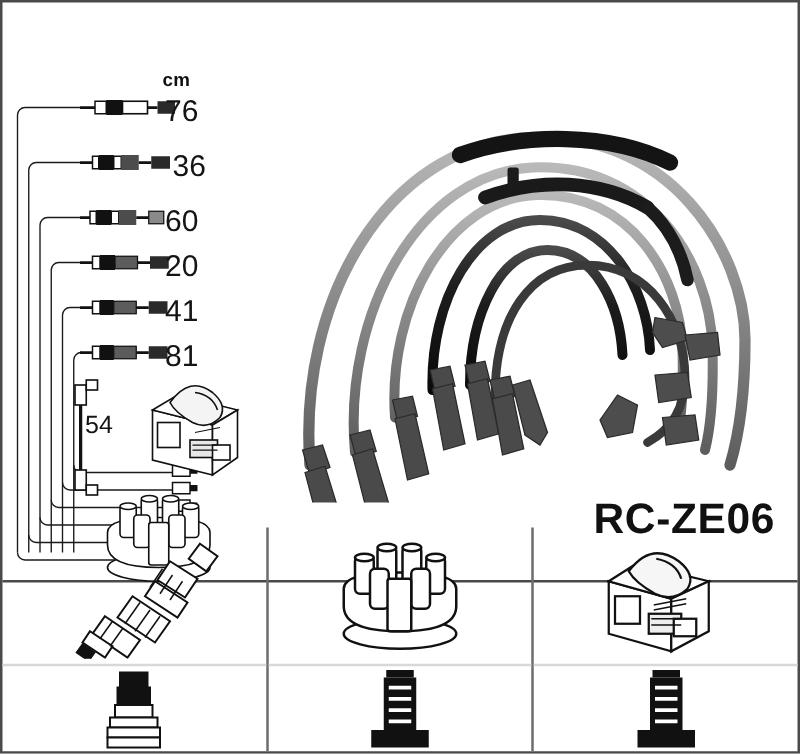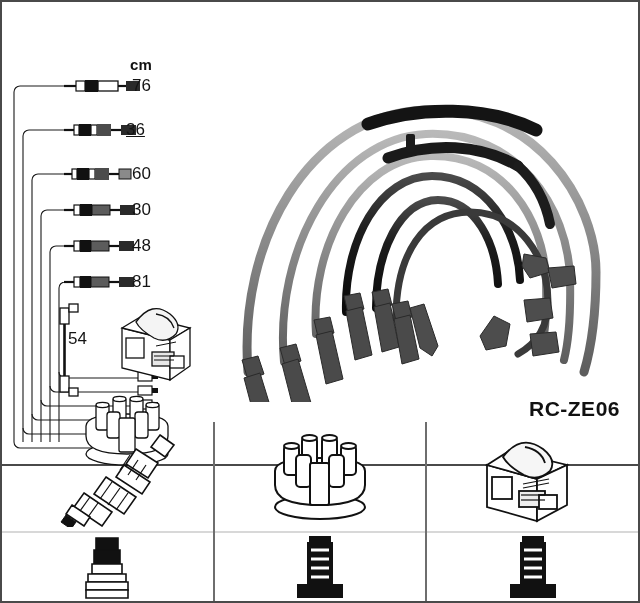--- a/index.html
+++ b/index.html
@@ -18,28 +18,28 @@
   .bcell{position:relative;flex:1 1 0;box-sizing:border-box;border-right:2px solid #6e6e6e;}
   .bcell:last-child{border-right:none;}
   .bcell-top{position:absolute;left:0;top:0;right:0;height:111px;
       border-bottom:2px solid #d8d8d8;box-sizing:border-box;}
   .bcell-bot{position:absolute;left:0;top:111px;right:0;bottom:0;}
   .ico-wrap{position:absolute;left:0;top:0;width:100%;height:100%;
       display:flex;align-items:center;justify-content:center;}
 
   
   .unit-label{position:absolute;font-weight:bold;font-size:15px;color:#111;letter-spacing:.2px;}
-  .len-label{position:absolute;font-size:17px;color:#141414;font-weight:400;
+  .len-label{position:absolute;font-size:24px;color:#141414;font-weight:400;
       font-family:"Liberation Sans",sans-serif;}
 
-  .mid-label{position:absolute;font-size:17px;color:#141414;}
+  .mid-label{position:absolute;font-size:20px;color:#141414;}
 
   
   .title-block{position:absolute;right:18px;top:352px;text-align:right;}
-  .prod-title{font-size:21px;font-weight:bold;color:#111;letter-spacing:.5px;line-height:1.05;}
+  .prod-title{font-size:34px;font-weight:bold;color:#111;letter-spacing:.5px;line-height:1.05;}
   .stock-line{font-size:17px;font-weight:bold;color:#111;margin-top:4px;letter-spacing:.2px;}
 
   svg{display:block;}
   .ln{fill:none;stroke:#111;stroke-width:1.4;}
   .thin{fill:none;stroke:#1a1a1a;stroke-width:1.1;}
 </style>
 </head>
 <body>
 
 <div id="page">
@@ -145,24 +145,24 @@
         <rect x="8" y="4" width="9" height="16" fill="#fff" stroke="#111" stroke-width="1.3"></rect>
         <rect x="17" y="0" width="9" height="8" fill="#fff" stroke="#111" stroke-width="1.3"></rect>
         <line x1="12.5" y1="20" x2="12.5" y2="72" stroke="#111" stroke-width="2.6"></line>
         <rect x="8" y="72" width="9" height="16" fill="#fff" stroke="#111" stroke-width="1.3"></rect>
         <rect x="17" y="84" width="9" height="8" fill="#fff" stroke="#111" stroke-width="1.3"></rect>
       </g>
     </svg>
 
     <div class="unit-label" style="left:128px;top:10px;">cm</div>
     <div class="len-label" style="left:130px;top:30px;">76</div>
-    <div class="len-label" style="left:124px;top:74px;text-decoration:underline;">36</div>
+    <div class="len-label" style="left:136px;top:74px;">36</div>
     <div class="len-label" style="left:130px;top:118px;">60</div>
-    <div class="len-label" style="left:130px;top:154px;">30</div>
-    <div class="len-label" style="left:130px;top:190px;">48</div>
+    <div class="len-label" style="left:130px;top:154px;">20</div>
+    <div class="len-label" style="left:130px;top:190px;">41</div>
     <div class="len-label" style="left:130px;top:226px;">81</div>
     <div class="mid-label" style="left:66px;top:283px;">54</div>
 
     <svg width="92" height="92" viewBox="0 0 92 92" style="position:absolute;left:110px;top:248px;">
       <g stroke="#111" stroke-width="1.3" fill="#ffffff">
         <path d="M10 34 L10 74 L58 86 L58 46 Z"></path>
         <path d="M10 34 L30 22 L78 34 L58 46 Z"></path>
         <path d="M58 46 L78 34 L78 72 L58 86 Z"></path>
         <path d="M24 28 q16 -22 34 -8 q12 10 6 20 q-10 10 -22 4 q-14 -8 -18 -16 Z" fill="#f4f4f4"></path>
         <path d="M44 20 q14 2 18 14" fill="none"></path>

